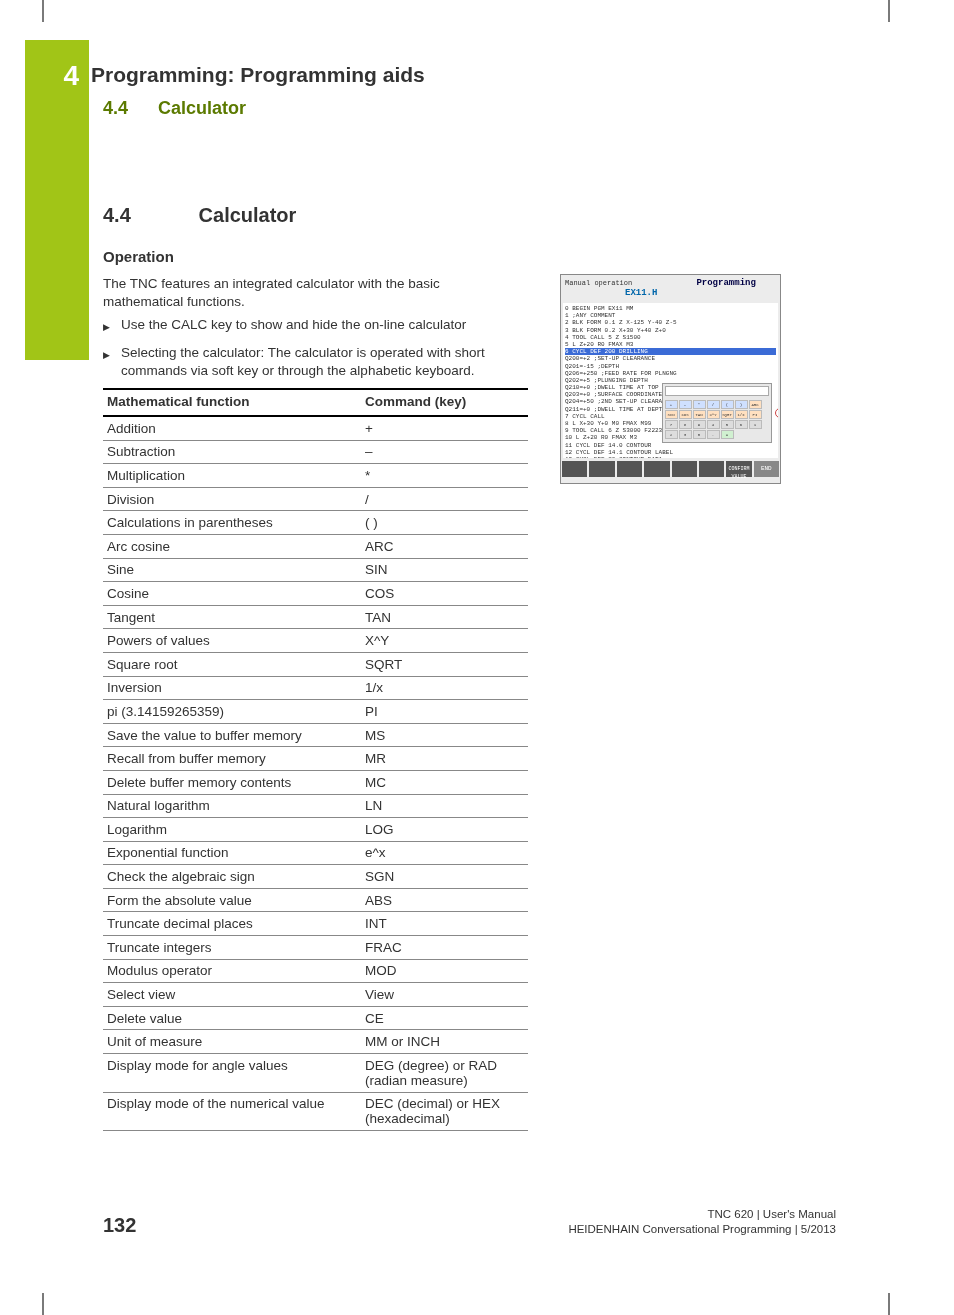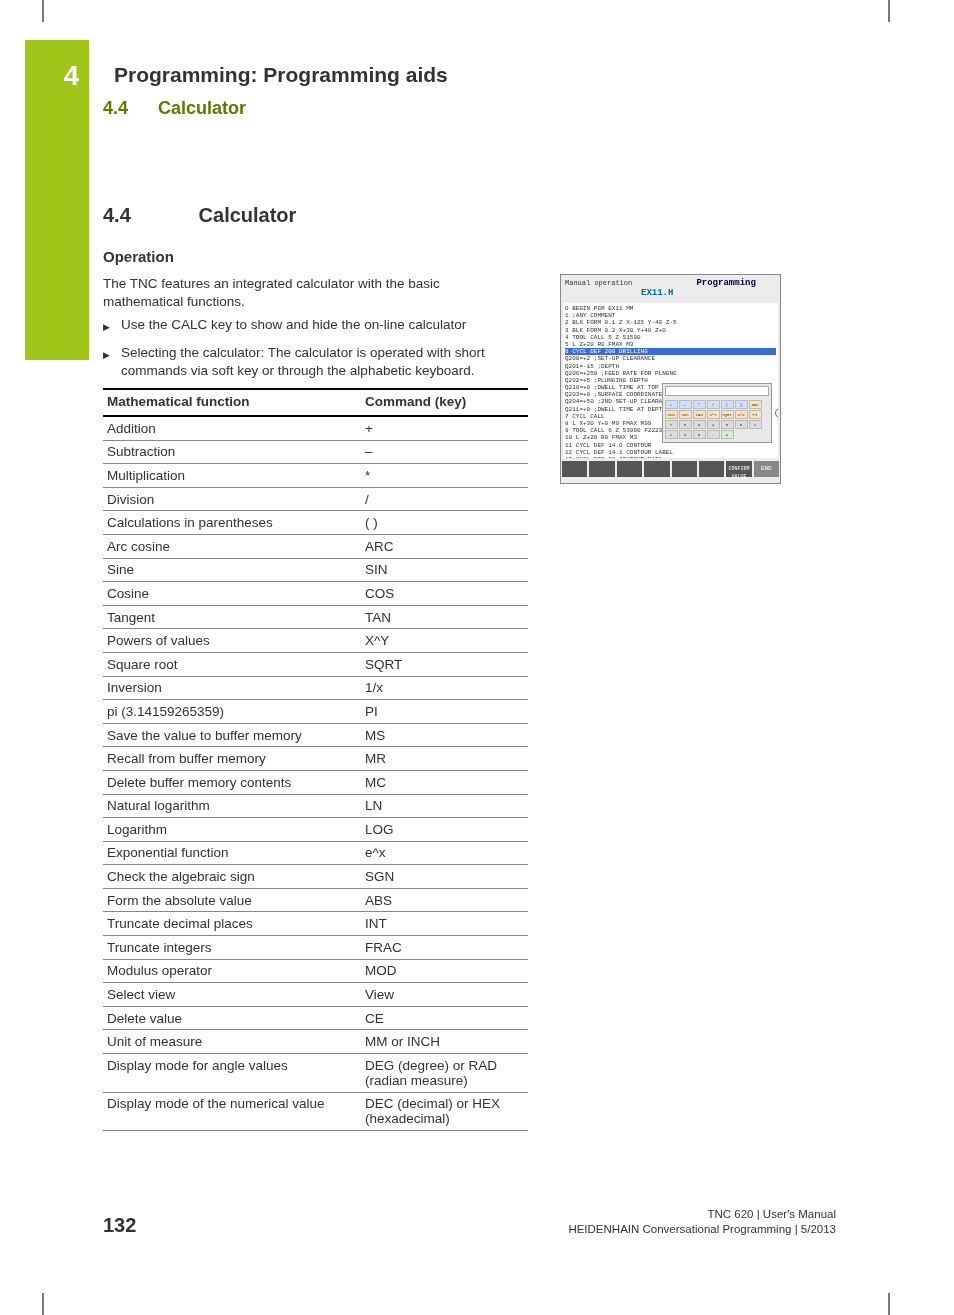--- a/index.html
+++ b/index.html
@@ -4,40 +4,40 @@
 <style>
   * { box-sizing: border-box; margin: 0; padding: 0; }
   html, body { width: 954px; height: 1315px; background: #fff; font-family: Arial, Helvetica, sans-serif; color: #333; }
   .page { position: relative; width: 954px; height: 1315px; }
   .crop-top { position: absolute; top: 0; left: 42px; width: 2px; height: 22px; background: #7a7a7a; }
   .crop-top-r { position: absolute; top: 0; right: 64px; width: 2px; height: 22px; background: #7a7a7a; }
   .crop-bot { position: absolute; bottom: 0; left: 42px; width: 2px; height: 22px; background: #7a7a7a; }
   .crop-bot-r { position: absolute; bottom: 0; right: 64px; width: 2px; height: 22px; background: #7a7a7a; }
   .green-bar { position: absolute; left: 25px; top: 40px; width: 64px; height: 320px; background: #a1c517; }
   .chapter-num { position: absolute; left: 25px; top: 60px; width: 64px; text-align: right; padding-right: 10px; font-size: 28px; font-weight: bold; color: #fff; }
-  .chapter-title { position: absolute; left: 114px; top: 63px; font-size: 21px; font-weight: bold; color: #333; }
+  .chapter-title { position: absolute; left: 91px; top: 63px; font-size: 21px; font-weight: bold; color: #333; }
   .sub-hdr { position: absolute; left: 103px; top: 98px; font-size: 18px; font-weight: bold; color: #5b7a00; }
   .sub-hdr .num { display: inline-block; width: 50px; }
   .sec-title { position: absolute; left: 103px; top: 204px; font-size: 20px; font-weight: bold; color: #333; }
   .sec-title .num { display: inline-block; width: 90px; }
   .op-title { position: absolute; left: 103px; top: 248px; font-size: 15px; font-weight: bold; color: #333; }
   .intro { position: absolute; left: 103px; top: 275px; width: 420px; font-size: 13.5px; line-height: 1.35; color: #333; }
   .bullets { position: absolute; left: 103px; top: 316px; width: 430px; font-size: 13.5px; line-height: 1.35; }
   .bullet { display: flex; margin-bottom: 10px; }
   .tri { display: inline-block; width: 18px; flex-shrink: 0; }
   .tri::before { content: "\25B6"; font-size: 9px; color: #333; position: relative; top: 1px; }
   .tbl { position: absolute; left: 103px; top: 388px; width: 425px; border-collapse: collapse; font-size: 13.5px; }
   .tbl th { text-align: left; font-weight: bold; padding: 4px 4px 6px 4px; border-top: 2px solid #000; border-bottom: 2px solid #000; }
   .tbl td { padding: 3.8px 4px; border-bottom: 1px solid #888; vertical-align: top; }
   .tbl .c1 { width: 258px; }
   .tbl .c2 { width: 167px; }
   .screenshot { position: absolute; left: 560px; top: 274px; width: 221px; height: 210px; border: 1px solid #888; background: #ececec; font-family: "Courier New", monospace; font-size: 6px; color: #333; }
   .ss-top { padding: 3px 4px; font-size: 7px; }
   .ss-title { color: #004; font-size: 9px; font-weight: bold; margin-left: 60px; }
-  .ss-prog { color: #06a; font-size: 9px; font-weight: bold; margin-left: 76px; }
+  .ss-prog { color: #06a; font-size: 9px; font-weight: bold; margin-left: 60px; }
   .ss-body { background: #fff; margin: 2px; height: 155px; overflow: hidden; padding: 2px; position: relative; }
   .ss-line { white-space: nowrap; line-height: 1.2; }
   .hl { background: #3b6bd6; color: #fff; }
   .calc-box { position: absolute; right: 6px; top: 80px; width: 110px; height: 60px; background: #e8e8e8; border: 1px solid #999; }
   .calc-disp { background: #fff; margin: 2px; height: 10px; border: 1px solid #aaa; }
   .calc-keys { display: flex; flex-wrap: wrap; padding: 1px; }
   .ck { width: 13px; height: 9px; background: #ddd; border: 1px solid #bbb; margin: 0.5px; font-size: 4px; text-align: center; line-height: 9px; }
   .ck.b { background: #cfe0ff; }
   .ck.o { background: #ffe0c0; }
   .ck.g { background: #d0f0d0; }

